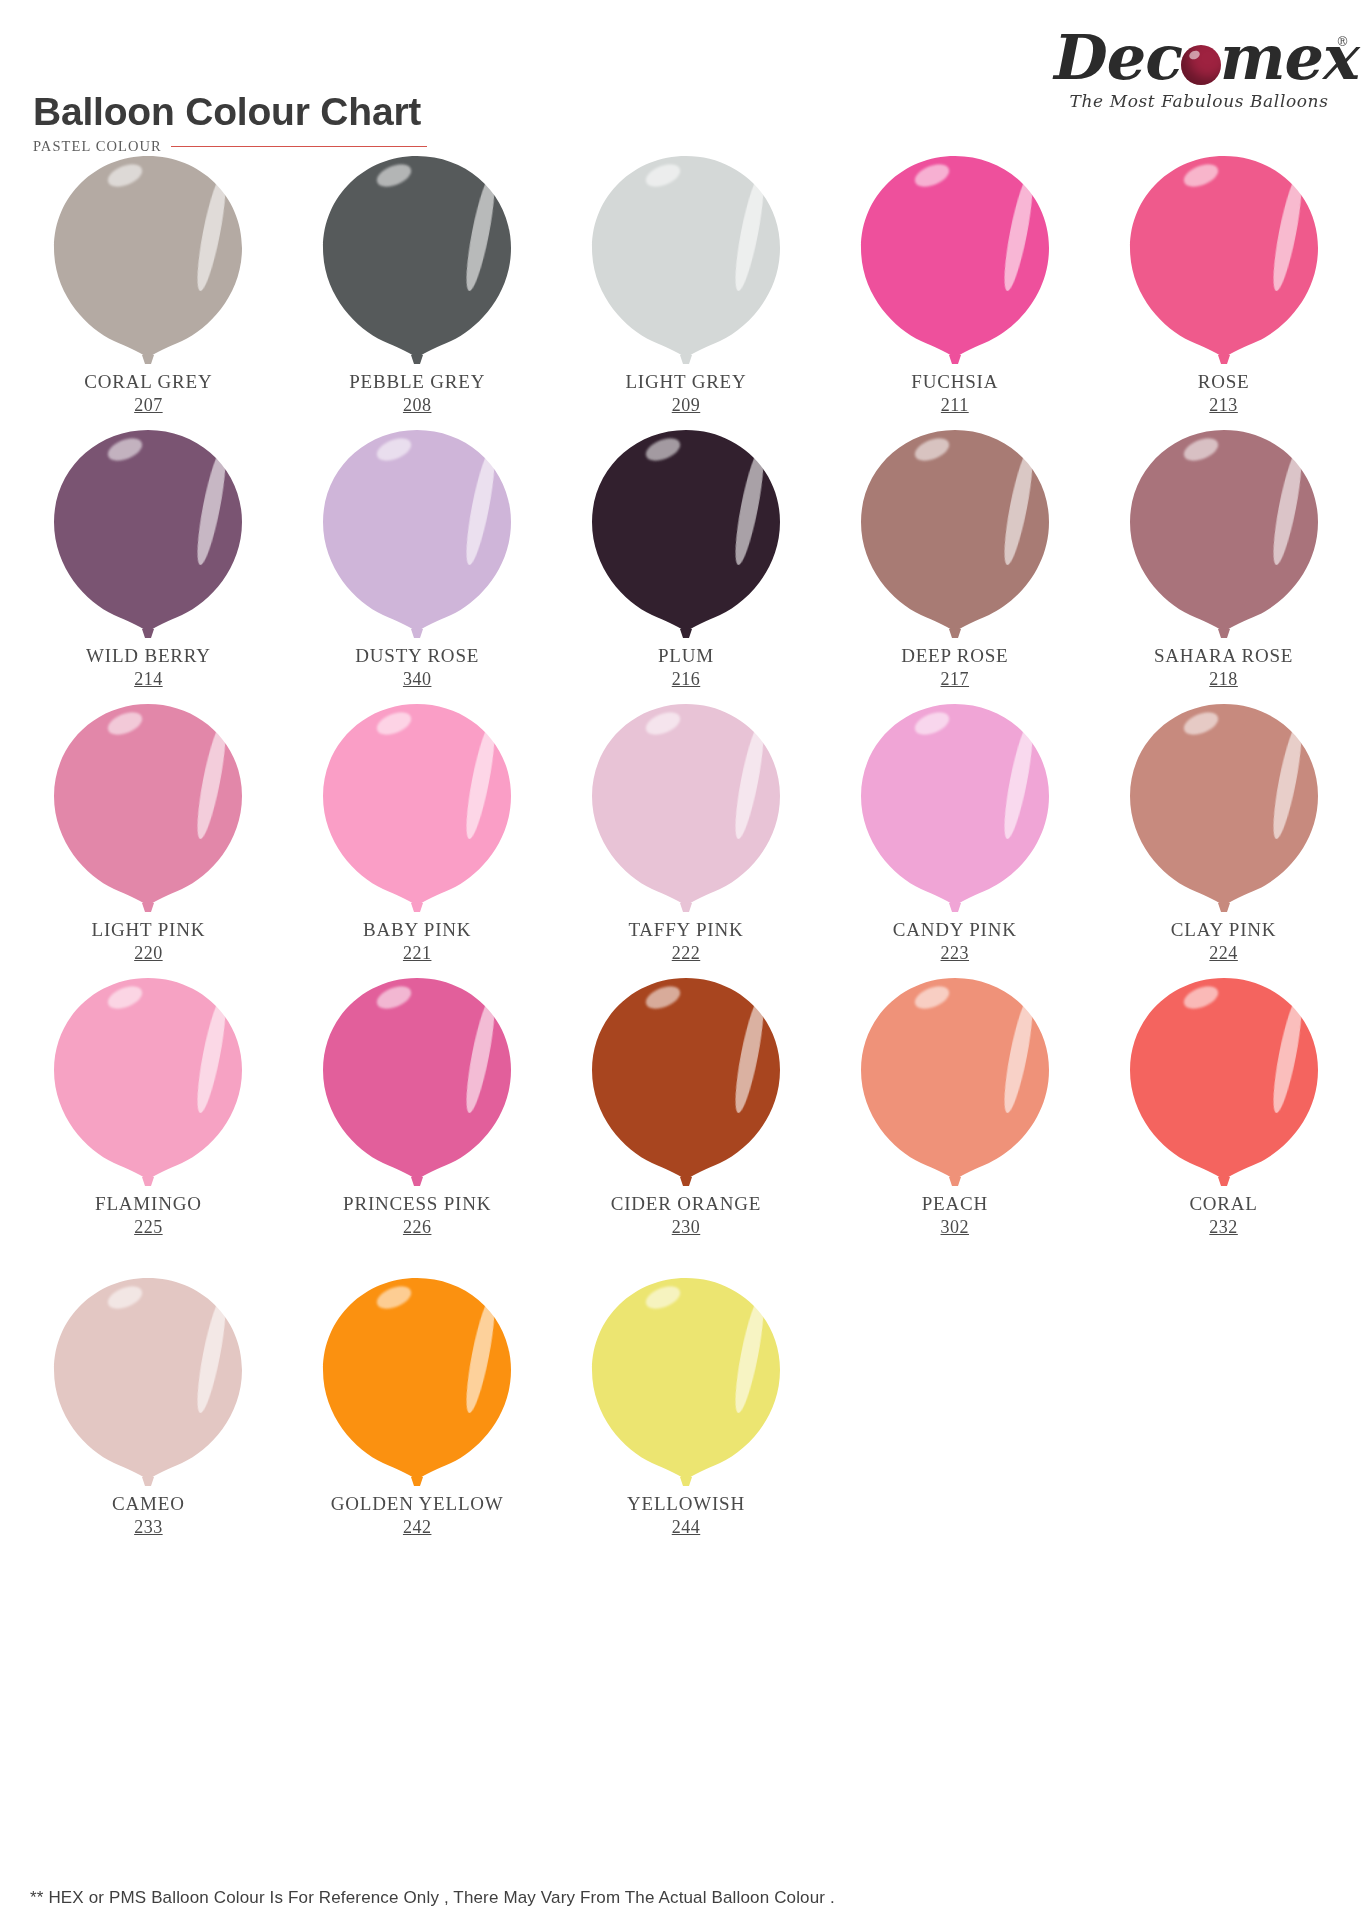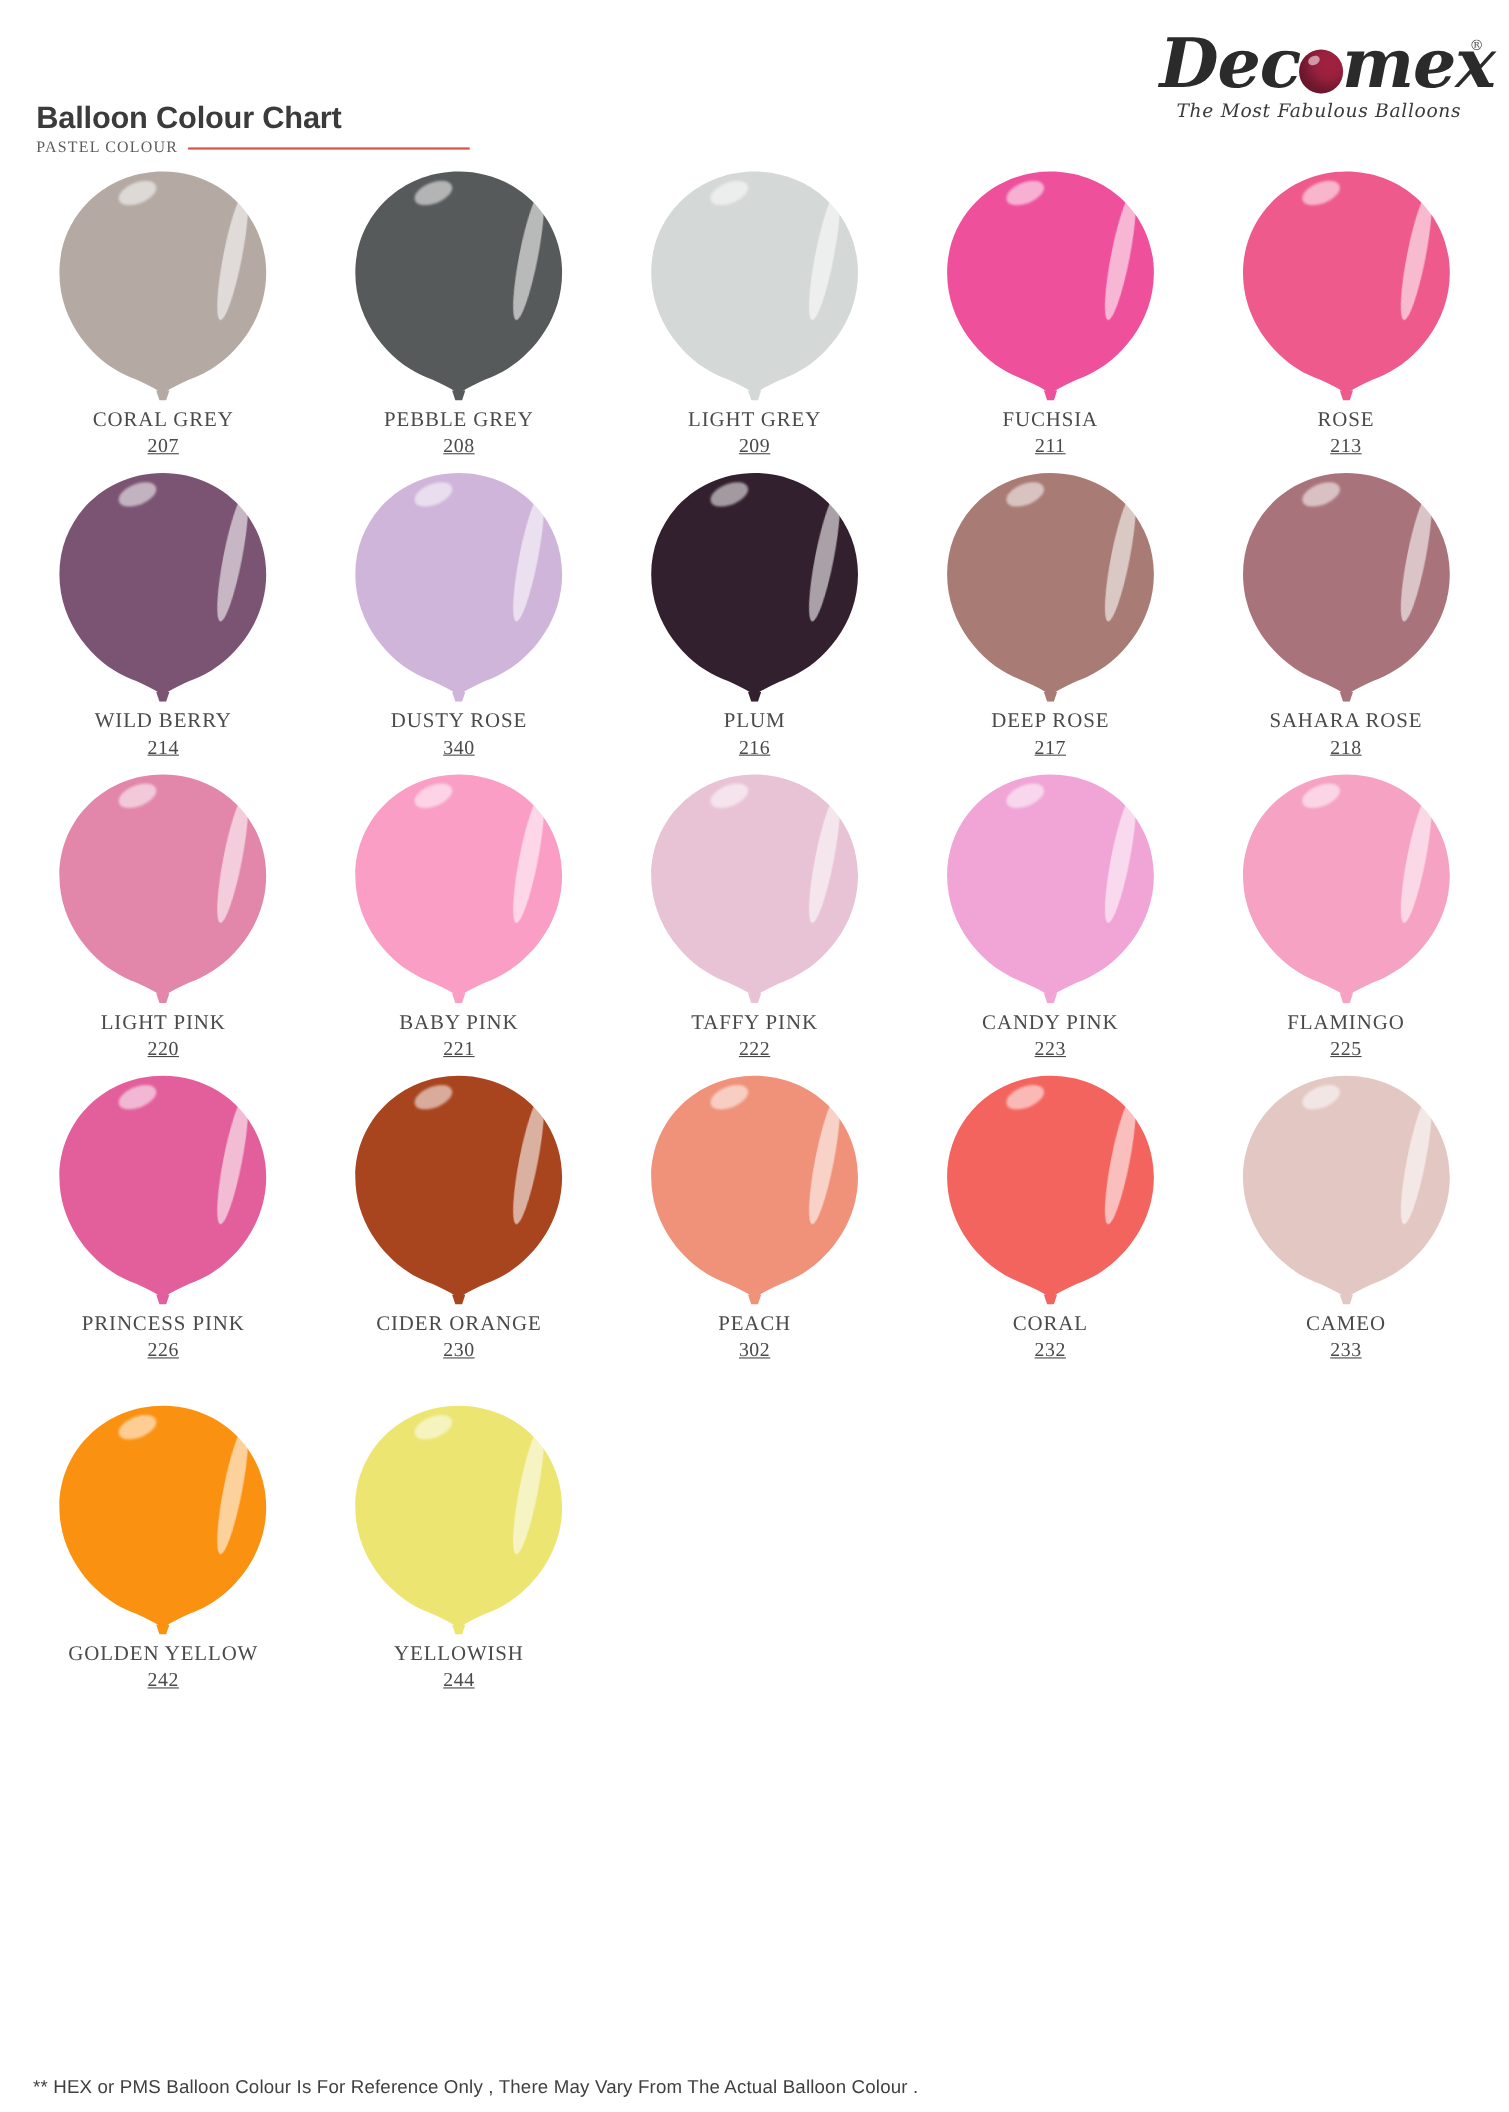--- a/index.html
+++ b/index.html
@@ -26,21 +26,21 @@
   }
 
   .header-left {
     position: absolute;
     left: 33px;
     top: 92px;
   }
 
   .chart-title {
     font-family: "Liberation Sans", sans-serif;
-    font-size: 28px;
+    font-size: 39px;
     font-weight: bold;
     color: #3b3b3b;
     letter-spacing: -0.2px;
     line-height: 1.05;
   }
 
   .subtitle-row {
     display: flex;
     align-items: center;
     margin-top: 5px;
@@ -430,20 +430,34 @@
           <div class="gloss-small"></div>
         </div>
         <div class="label">
           <div class="label-name">CANDY PINK</div>
           <div class="label-code">223</div>
         </div>
       </div>
       <div class="cell">
         <div class="balloon-wrap">
           <svg class="balloon-svg" width="196" height="212" viewBox="0 0 196 212">
+            <path d="M98 4 C150 4 192 44 192 96 C192 142 160 176 132 189 C118 195 108 199 98 206 C88 199 78 195 64 189 C36 176 4 142 4 96 C4 44 46 4 98 4 Z" fill="#c78a7e"></path>
+            <path d="M92 203 L104 203 L101 212 L95 212 Z" fill="#c78a7e"></path>
+          </svg>
+          <div class="gloss-main"></div>
+          <div class="gloss-small"></div>
+        </div>
+        <div class="label">
+          <div class="label-name">CLAY PINK</div>
+          <div class="label-code">224</div>
+        </div>
+      </div>
+      <div class="cell">
+        <div class="balloon-wrap">
+          <svg class="balloon-svg" width="196" height="212" viewBox="0 0 196 212">
             <path d="M98 4 C150 4 192 44 192 96 C192 142 160 176 132 189 C118 195 108 199 98 206 C88 199 78 195 64 189 C36 176 4 142 4 96 C4 44 46 4 98 4 Z" fill="#f6a2c3"></path>
             <path d="M92 203 L104 203 L101 212 L95 212 Z" fill="#f6a2c3"></path>
           </svg>
           <div class="gloss-main"></div>
           <div class="gloss-small"></div>
         </div>
         <div class="label">
           <div class="label-name">FLAMINGO</div>
           <div class="label-code">225</div>
         </div>

